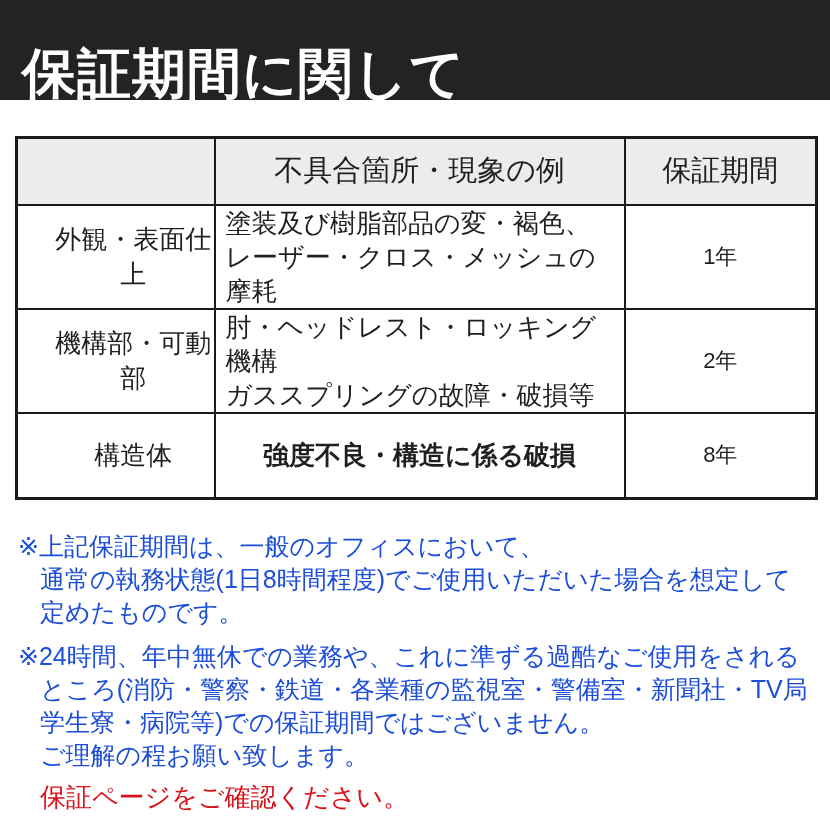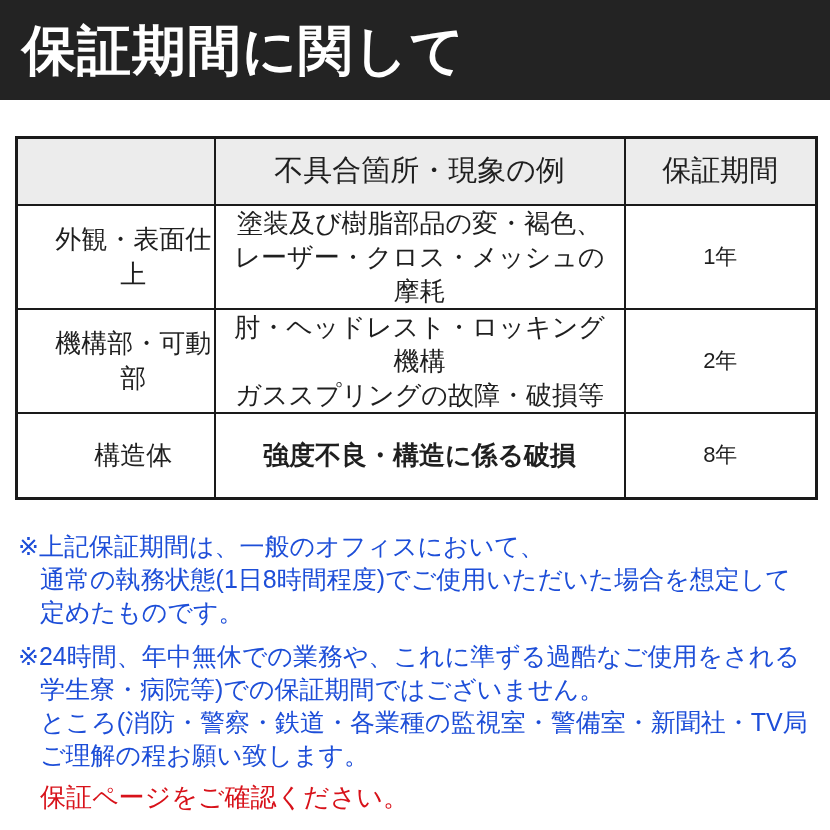--- a/index.html
+++ b/index.html
@@ -7,21 +7,21 @@
     width:830px;height:830px;overflow:hidden;background:#ffffff;
     font-family:"Liberation Sans","DejaVu Sans",sans-serif;
     color:#1f1f1f;
     -webkit-font-smoothing:antialiased;
   }
   .page{width:830px;height:830px;position:relative;}
 
   
   .banner{
     width:830px;height:100px;background:#232323;
-    display:flex;align-items:center;box-sizing:border-box;padding-left:22px;
+    display:flex;align-items:flex-end;box-sizing:border-box;padding-left:22px;
   }
   .banner h1{
     margin:0;color:#ffffff;font-size:54px;font-weight:bold;
     letter-spacing:1px;line-height:1;
   }
 
   
   .content{margin:0 15px;}
   table.warranty{
     margin-top:36px;border-collapse:collapse;table-layout:fixed;
@@ -34,21 +34,21 @@
     border:2px solid #1a1a1a;box-sizing:border-box;
     font-weight:normal;color:#1f1f1f;vertical-align:middle;
   }
   tr.head-row{height:67px;background:#ececec;}
   tr.head-row th{font-size:29px;text-align:center;}
   tr.body-row td{background:#ffffff;}
   tr.r1{height:93px;}
   tr.r2{height:95px;}
   tr.r3{height:86px;}
   td.cat{font-size:26px;text-align:center;padding-left:36px;}
-  td.ex{font-size:26px;text-align:center;padding:0 10px;}
+  td.ex{font-size:26px;text-align:left;padding:0 10px;}
   td.ex .exline{line-height:34px;}
   td.ex.center{text-align:center;font-weight:bold;}
   td.period{font-size:22px;text-align:center;}
 
   
   .note{font-size:25px;line-height:33px;color:#1d4ed8;padding-left:3px;}
   .note .cont{padding-left:22px;}
   .note-1{margin-top:30px;}
   .note-2{margin-top:11px;}
   .note-red{margin-top:9px;color:#d8121a;font-size:26px;}
@@ -106,22 +106,22 @@
     </table>
 
     <div class="note note-1">
       <div class="first">※上記保証期間は、一般のオフィスにおいて、</div>
       <div class="cont">通常の執務状態(1日8時間程度)でご使用いただいた場合を想定して</div>
       <div class="cont">定めたものです。</div>
     </div>
 
     <div class="note note-2">
       <div class="first">※24時間、年中無休での業務や、これに準ずる過酷なご使用をされる</div>
+      <div class="cont">ところ(消防・警察・鉄道・各業種の監視室・警備室・新聞社・TV局</div>
       <div class="cont">学生寮・病院等)での保証期間ではございません。</div>
-      <div class="cont">ところ(消防・警察・鉄道・各業種の監視室・警備室・新聞社・TV局</div>
       <div class="cont">ご理解の程お願い致します。</div>
     </div>
 
     <div class="note note-red">
       <div class="cont">保証ページをご確認ください。</div>
     </div>
 
   </div>
 </div>
 

